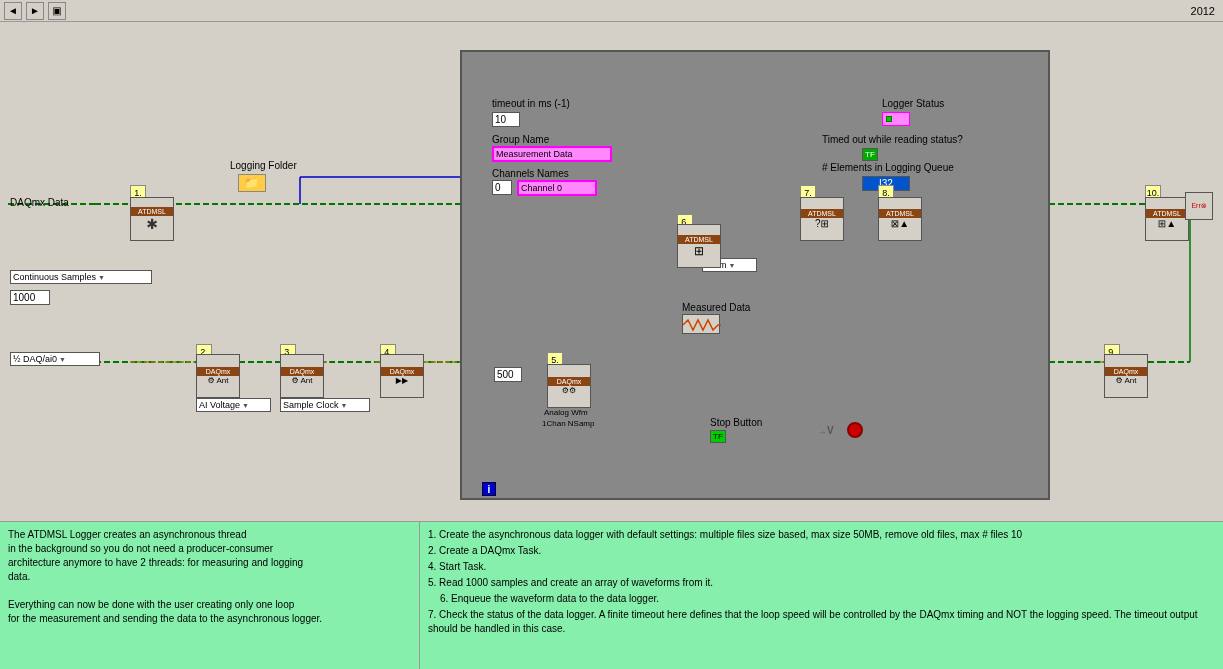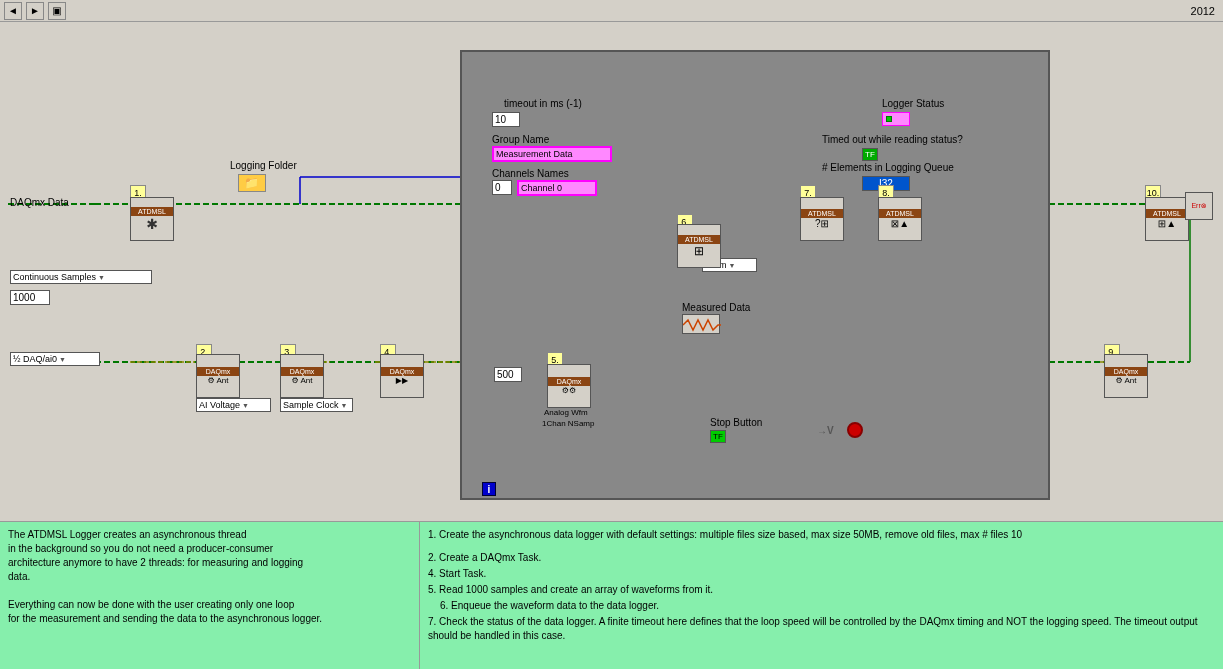--- a/index.html
+++ b/index.html
@@ -373,35 +373,35 @@
     <span class="dropdown-arrow">▼</span>
   </div>
 
   <div class="num-label" style="left:280px; top:322px;">3.</div>
 
   <div class="daqmx-block" style="left:280px; top:332px;">
     <div class="block-header">DAQmx</div>
     <div style="font-size:8px;">⚙ Ant</div>
   </div>
 
-  <div class="dropdown-ctrl" style="left:280px; top:376px; width:73px;">
+  <div class="dropdown-ctrl" style="left:280px; top:376px; width:90px;">
     <span>Sample Clock</span>
     <span class="dropdown-arrow">▼</span>
   </div>
 
   <div class="num-label" style="left:380px; top:322px;">4.</div>
 
   <div class="daqmx-block" style="left:380px; top:332px;">
     <div class="block-header">DAQmx</div>
     <div style="font-size:8px;">▶▶</div>
   </div>
 
   <div class="main-panel">
 
-    <div class="label-text" style="left:30px; top:46px;margin-left:12px;">timeout in ms (-1)</div>
+    <div class="label-text" style="left:30px; top:46px;">timeout in ms (-1)</div>
     <div class="input-box" style="left:30px; top:60px; width:28px;">10</div>
 
     <div class="label-text" style="left:30px; top:82px;">Group Name</div>
     <div class="pink-input" style="left:30px; top:94px; width:120px;">Measurement Data</div>
 
     <div class="label-text" style="left:30px; top:116px;">Channels Names</div>
     <div class="input-box" style="left:30px; top:128px; width:20px;">0</div>
     <div class="pink-input" style="left:55px; top:128px; width:80px;">Channel 0</div>
 
     <div class="label-text" style="left:420px; top:46px;">Logger Status</div>
@@ -495,21 +495,21 @@
     <p style="white-space: pre-line;">The ATDMSL Logger creates an asynchronous thread
 in the background so you do not need a producer-consumer
 architecture anymore to have 2 threads: for measuring and logging
 data.
 
 Everything can now be done with the user creating only one loop
 for the measurement and sending the data to the asynchronous logger.</p>
   </div>
   <div class="desc-right">
     <div id="desc-right-lines">
-        <p style="margin-bottom: 9px;">1. Create the asynchronous data logger with default settings: multiple files size based, max size 50MB, remove old files, max # files 10</p>
+        <p style="margin-bottom: 2px;">1. Create the asynchronous data logger with default settings: multiple files size based, max size 50MB, remove old files, max # files 10</p>
         <p style="margin-bottom: 2px;">2. Create a DAQmx Task.</p>
         <p style="margin-bottom: 2px;">4. Start Task.</p>
         <p style="margin-bottom: 2px;">5. Read 1000 samples and create an array of waveforms from it.</p>
         <p style="margin-bottom: 2px; margin-left: 12px;">6. Enqueue the waveform data to the data logger.</p>
         <p style="margin-bottom: 2px;">7. Check the status of the data logger. A finite timeout here defines that the loop speed will be controlled by the DAQmx timing and NOT the logging speed. The timeout output should be handled in this case.</p>
       </div>
   </div>
 </div>
 
 </body></html>

